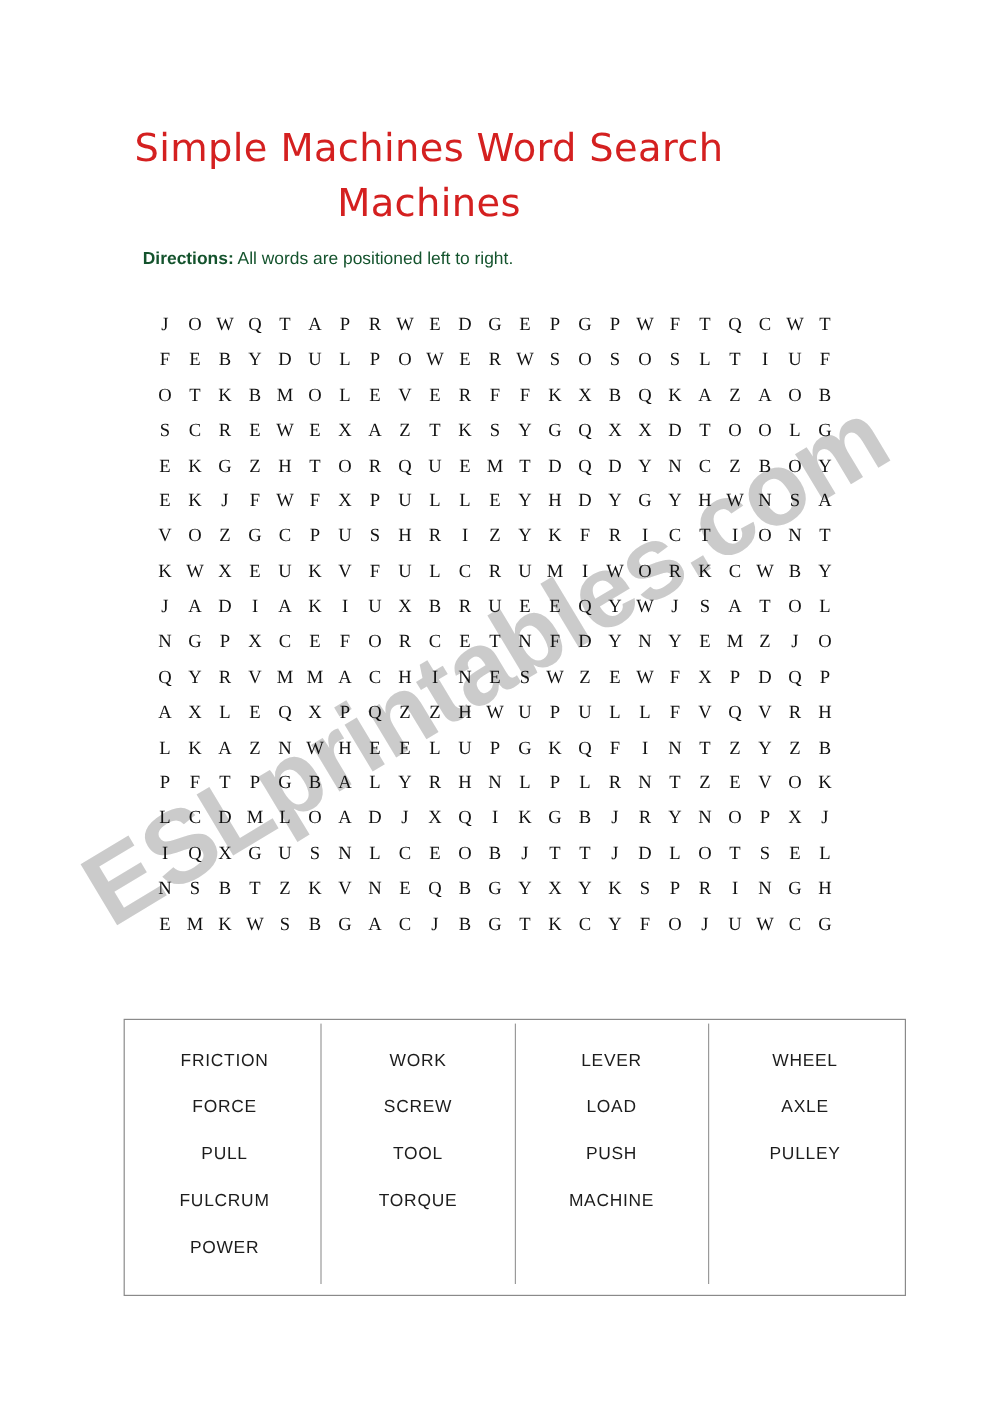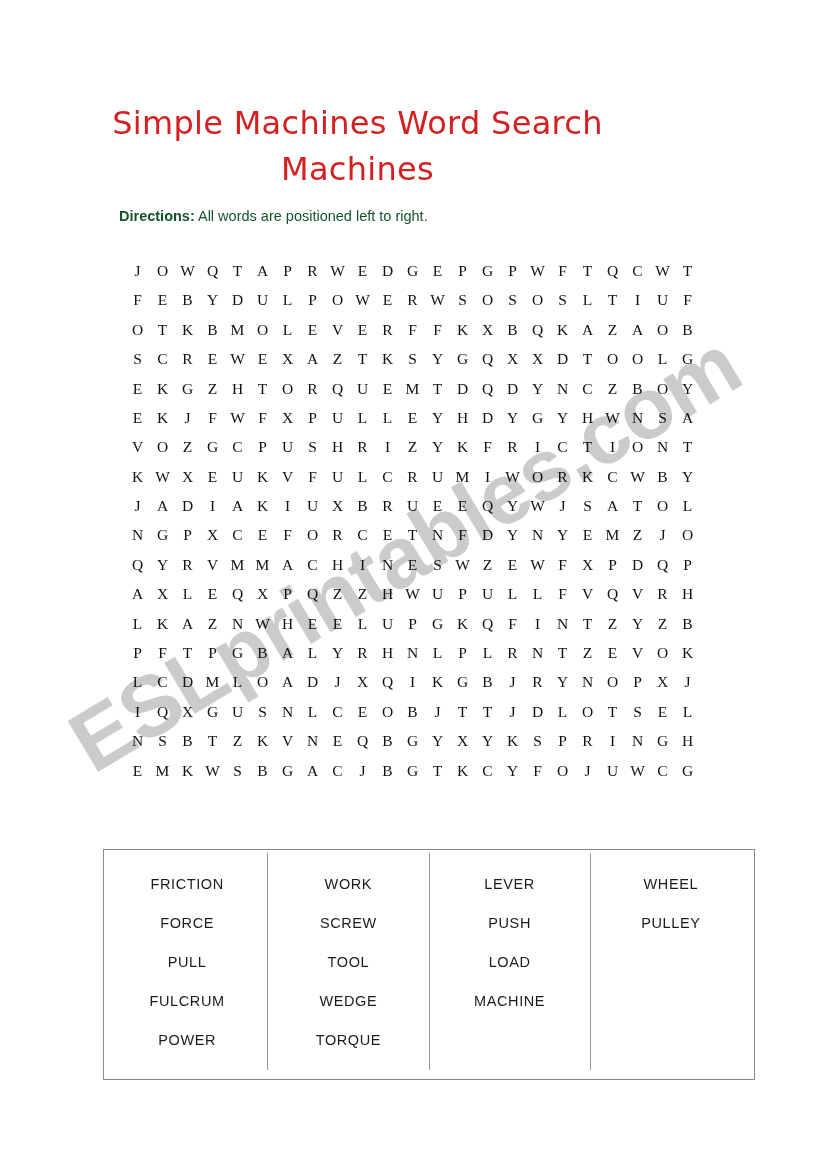--- a/index.html
+++ b/index.html
@@ -609,28 +609,28 @@
         <div class="word-item">FRICTION</div>
         <div class="word-item">FORCE</div>
         <div class="word-item">PULL</div>
         <div class="word-item">FULCRUM</div>
         <div class="word-item">POWER</div>
       </div>
       <div class="word-col">
         <div class="word-item">WORK</div>
         <div class="word-item">SCREW</div>
         <div class="word-item">TOOL</div>
-        <div class="word-item">WEDGE</div>
         <div class="word-item">TORQUE</div>
       </div>
       <div class="word-col">
         <div class="word-item">LEVER</div>
+        <div class="word-item">LOAD</div>
         <div class="word-item">PUSH</div>
-        <div class="word-item">LOAD</div>
         <div class="word-item">MACHINE</div>
       </div>
       <div class="word-col">
         <div class="word-item">WHEEL</div>
+        <div class="word-item">AXLE</div>
         <div class="word-item">PULLEY</div>
       </div>
     </div>
 
 </div>
 
 </body></html>

